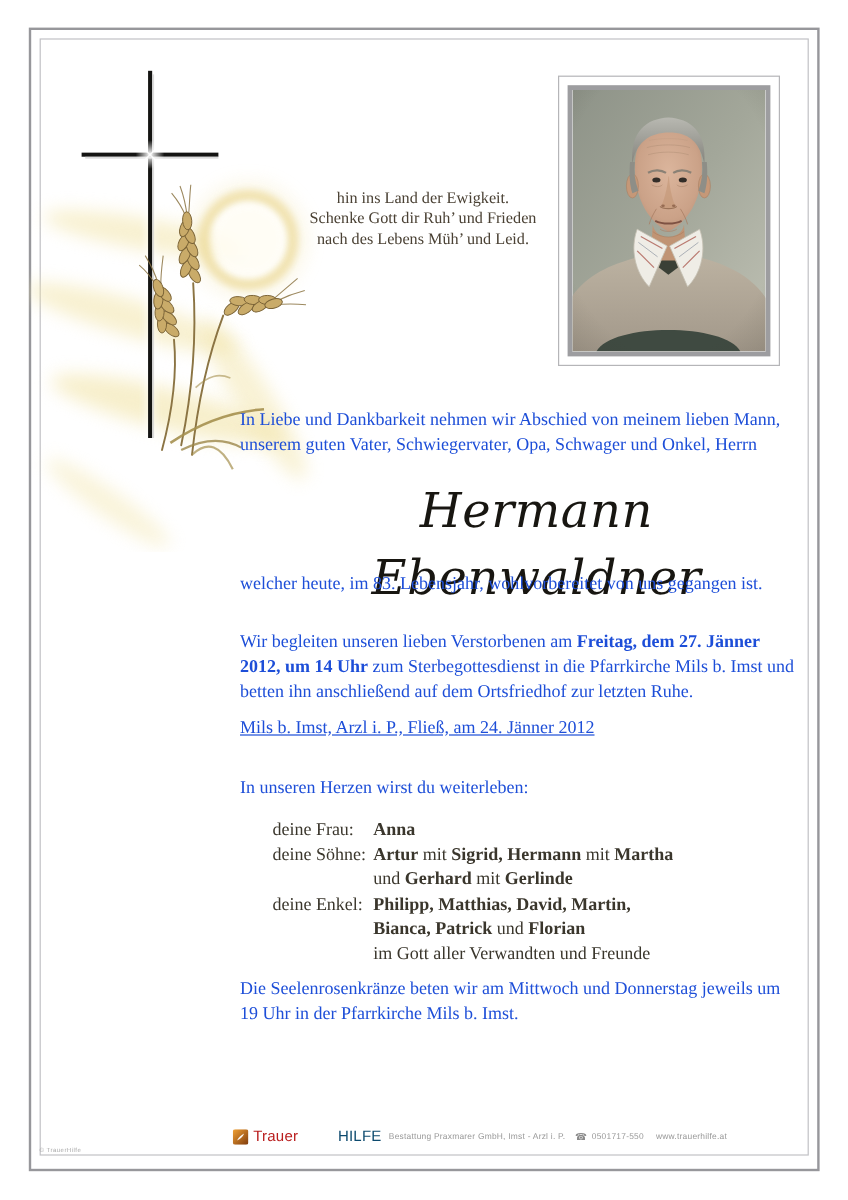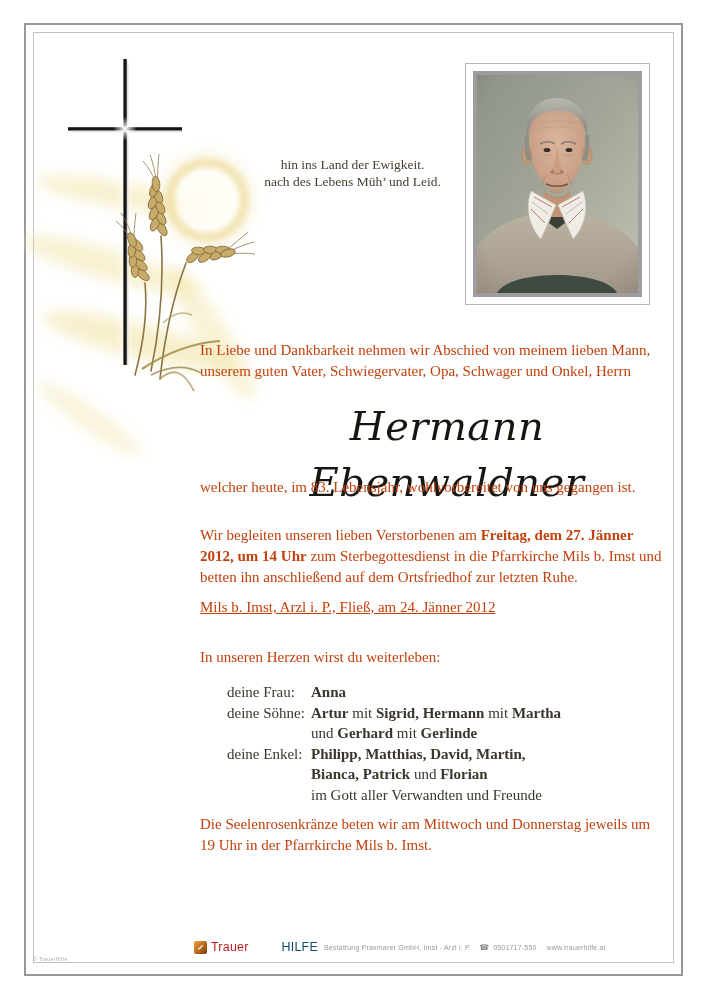--- a/index.html
+++ b/index.html
@@ -6,21 +6,21 @@
   html,body{margin:0;padding:0;background:#e8e8e8;}
   .page{position:relative;width:707px;height:1000px;background:#ffffff;overflow:hidden;
         font-family:"Liberation Serif",serif;color:#3a362c;}
   .border-outer{position:absolute;left:24px;top:23px;width:659px;height:953px;
         border:2px solid #97979b;box-sizing:border-box;}
   .border-inner{position:absolute;left:33px;top:32px;width:641px;height:931px;
         border:1px solid #c1c1c5;box-sizing:border-box;}
   .illustration{position:absolute;left:24px;top:23px;}
   .poem{position:absolute;left:205px;top:156px;width:295px;text-align:center;
         font-size:13.5px;line-height:17px;color:#4a4134;}
-  .para{position:absolute;margin:0;font-size:15px;line-height:21px;color:#c2410c;}
+  .para{position:absolute;margin:0;font-size:15px;line-height:21px;color:#1d4ed8;}
   .intro{left:200px;top:340px;width:466px;}
   .name{position:absolute;left:216px;top:398px;width:462px;text-align:center;
         font-family:"DejaVu Serif",serif;font-style:italic;font-weight:400;
         font-size:40px;line-height:56px;color:#181611;letter-spacing:.5px;}
   .passing{left:200px;top:477px;width:466px;}
   .funeral{left:200px;top:525px;width:470px;}
   .place-date{left:200px;top:597px;width:466px;text-decoration:underline;}
   .memory-intro{left:200px;top:647px;width:466px;}
   .family{position:absolute;left:227px;top:682px;display:grid;
         grid-template-columns:84px 360px;font-size:15px;line-height:20.5px;}
@@ -220,20 +220,21 @@
         <path d="M90,99 C93,104 95,108 96,112" stroke="#a87c62" stroke-width=".8" fill="none" opacity=".8"></path>
         <path d="M69,109 C75,112 85,112 91,109" stroke="#7e5243" stroke-width="1.6" fill="none"></path>
         <path d="M73,116 C77,118.5 83,118.5 87,116" stroke="#ab8168" stroke-width=".8" fill="none" opacity=".7"></path>
         <rect width="161" height="218" fill="url(#pvig)"></rect>
       </svg>
     </div>
   </div>
 
   <div class="poem">
       <div>hin ins Land der Ewigkeit.</div>
+      <div>Schenke Gott dir Ruh’ und Frieden</div>
       <div>nach des Lebens Müh’ und Leid.</div>
     </div>
 
   <p class="para intro">In Liebe und Dankbarkeit nehmen wir Abschied von meinem lieben Mann, unserem guten Vater, Schwiegervater, Opa, Schwager und Onkel, Herrn</p>
 
   <div class="name">Hermann Ebenwaldner</div>
 
   <p class="para passing">welcher heute, im 83. Lebensjahr, wohlvorbereitet von uns gegangen ist.</p>
 
   <p class="para funeral"><span>Wir begleiten unseren lieben Verstorbenen am </span><span class="b">Freitag, dem 27. Jänner 2012, um 14 Uhr</span><span> zum Sterbegottesdienst in die Pfarrkirche Mils b. Imst und betten ihn anschließend auf dem Ortsfriedhof zur letzten Ruhe.</span></p>

